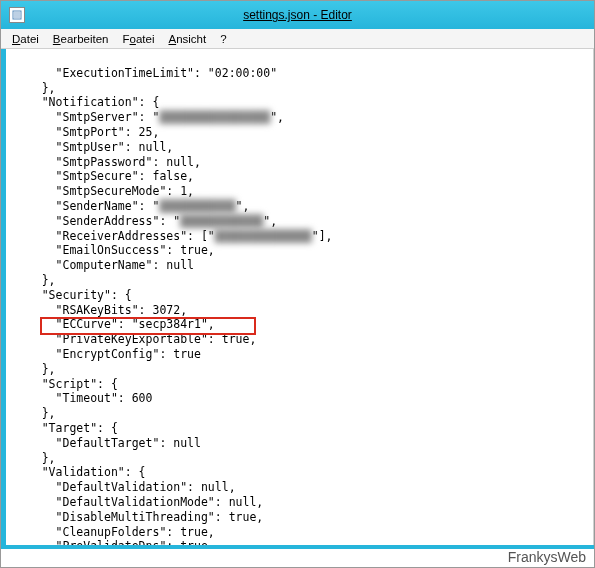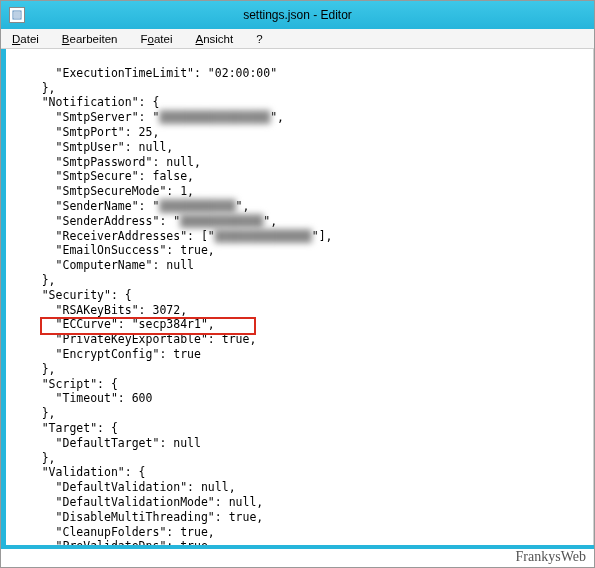--- a/index.html
+++ b/index.html
@@ -31,30 +31,31 @@
     align-items: center;
     justify-content: center;
   }
   .titlebar .icon svg { display:block; }
   .titlebar .title {
     position: absolute;
     left: 50%;
     transform: translateX(-50%);
     font-size: 12px;
     color: #000;
+    text-decoration: underline;
   }
   .menubar {
     background: #f5f5f5;
     border-bottom: 1px solid #d0d0d0;
     height: 20px;
     display: flex;
     align-items: center;
     font-size: 11.5px;
     padding-left: 4px;
-    gap: 9px;
+    gap: 0;
   }
   .menubar .menu-item {
     padding: 2px 7px;
     cursor: default;
   }
   .menubar .menu-item span.ul { text-decoration: underline; }
   .content-wrap {
     border-left: 5px solid #26b5db;
     border-right: 1px solid #d0d0d0;
     height: calc(100% - 48px - 18px);
@@ -76,21 +77,21 @@
   }
   .highlight-box {
     position: absolute;
     border: 2px solid #d92a1c;
     pointer-events: none;
   }
   .watermark {
     position: absolute;
     right: 8px;
     bottom: 2px;
-    font-family: Liberation Serif, serif;
+    font-family: Liberation Sans, sans-serif;
     font-size: 14px;
     color: #545454;
   }
   .bottom-border {
     position: absolute;
     left: 0; right: 0; bottom: 18px;
     height: 4px;
     background: #26b5db;
   }
 </style>

